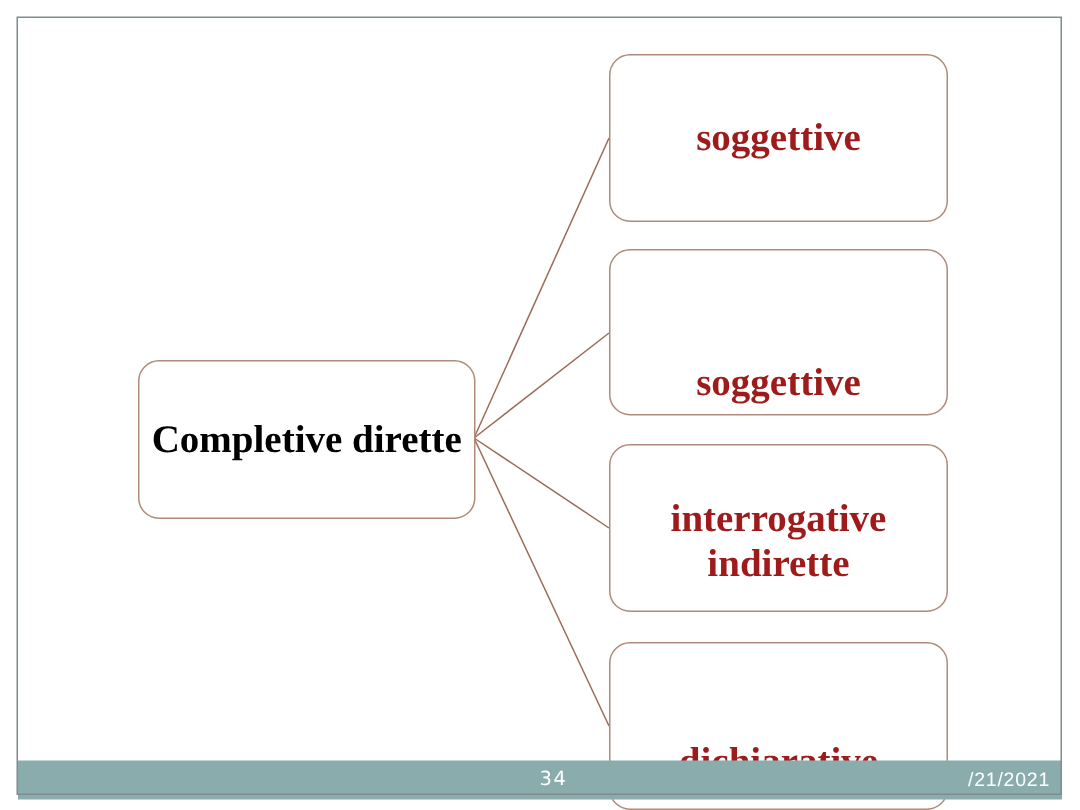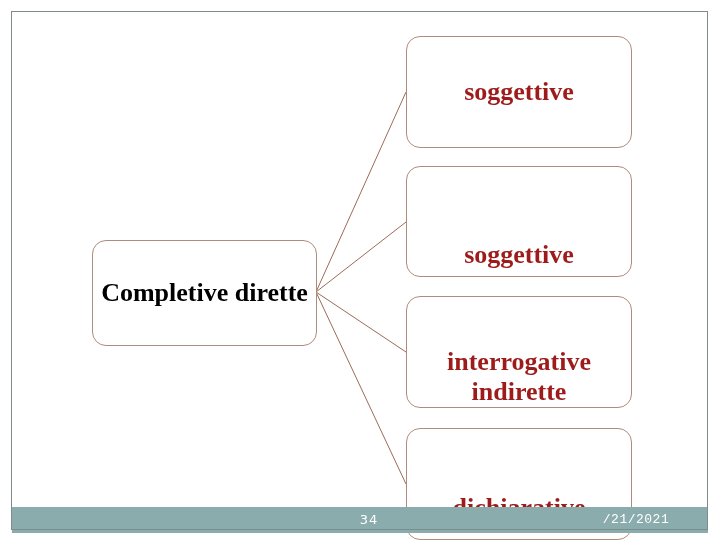--- a/index.html
+++ b/index.html
@@ -56,23 +56,23 @@
     font-size: 13px;
     letter-spacing: 1px;
   }
   #footer-date {
     position: absolute;
     left: 560px;
     top: 508px;
     width: 140px;
     height: 14px;
     line-height: 24px;
-    text-align: center;
+    text-align: right;
     color: #ffffff;
-    font-family: Liberation Mono, monospace;
+    font-family: Liberation Sans, sans-serif;
     font-size: 13px;
     letter-spacing: 0.5px;
     padding-left: 12px;
     box-sizing: border-box;
   }
 
   .node {
     position: absolute;
     box-sizing: border-box;
     background: #ffffff;
@@ -111,21 +111,21 @@
     width: 226px;
   }
   .branch .node-label {
     color: #9e1b1b;
     font-size: 26px;
     font-weight: bold;
     line-height: 1.15;
   }
   #node-soggettive   { top: 36px;  height: 112px; }
   #node-oggettive    { top: 166px; height: 111px; align-items: flex-end; padding-bottom: 6px; }
-  #node-interrogative{ top: 296px; height: 112px; align-items: flex-end; padding-bottom: 0; }
+  #node-interrogative{ top: 296px; height: 112px; align-items: flex-end; padding-bottom: 16px; }
   #node-dichiarative { top: 428px; height: 112px; align-items: flex-end; padding-bottom: 16px; }
 </style>
 </head>
 <body>
 
 <div id="slide">
 
   <svg id="connectors" viewBox="0 0 720 540" xmlns="http://www.w3.org/2000/svg">
     <line x1="316" y1="292" x2="406" y2="92" stroke="#9b6b58" stroke-width="1"></line>
     <line x1="316" y1="292" x2="406" y2="222" stroke="#9b6b58" stroke-width="1"></line>

